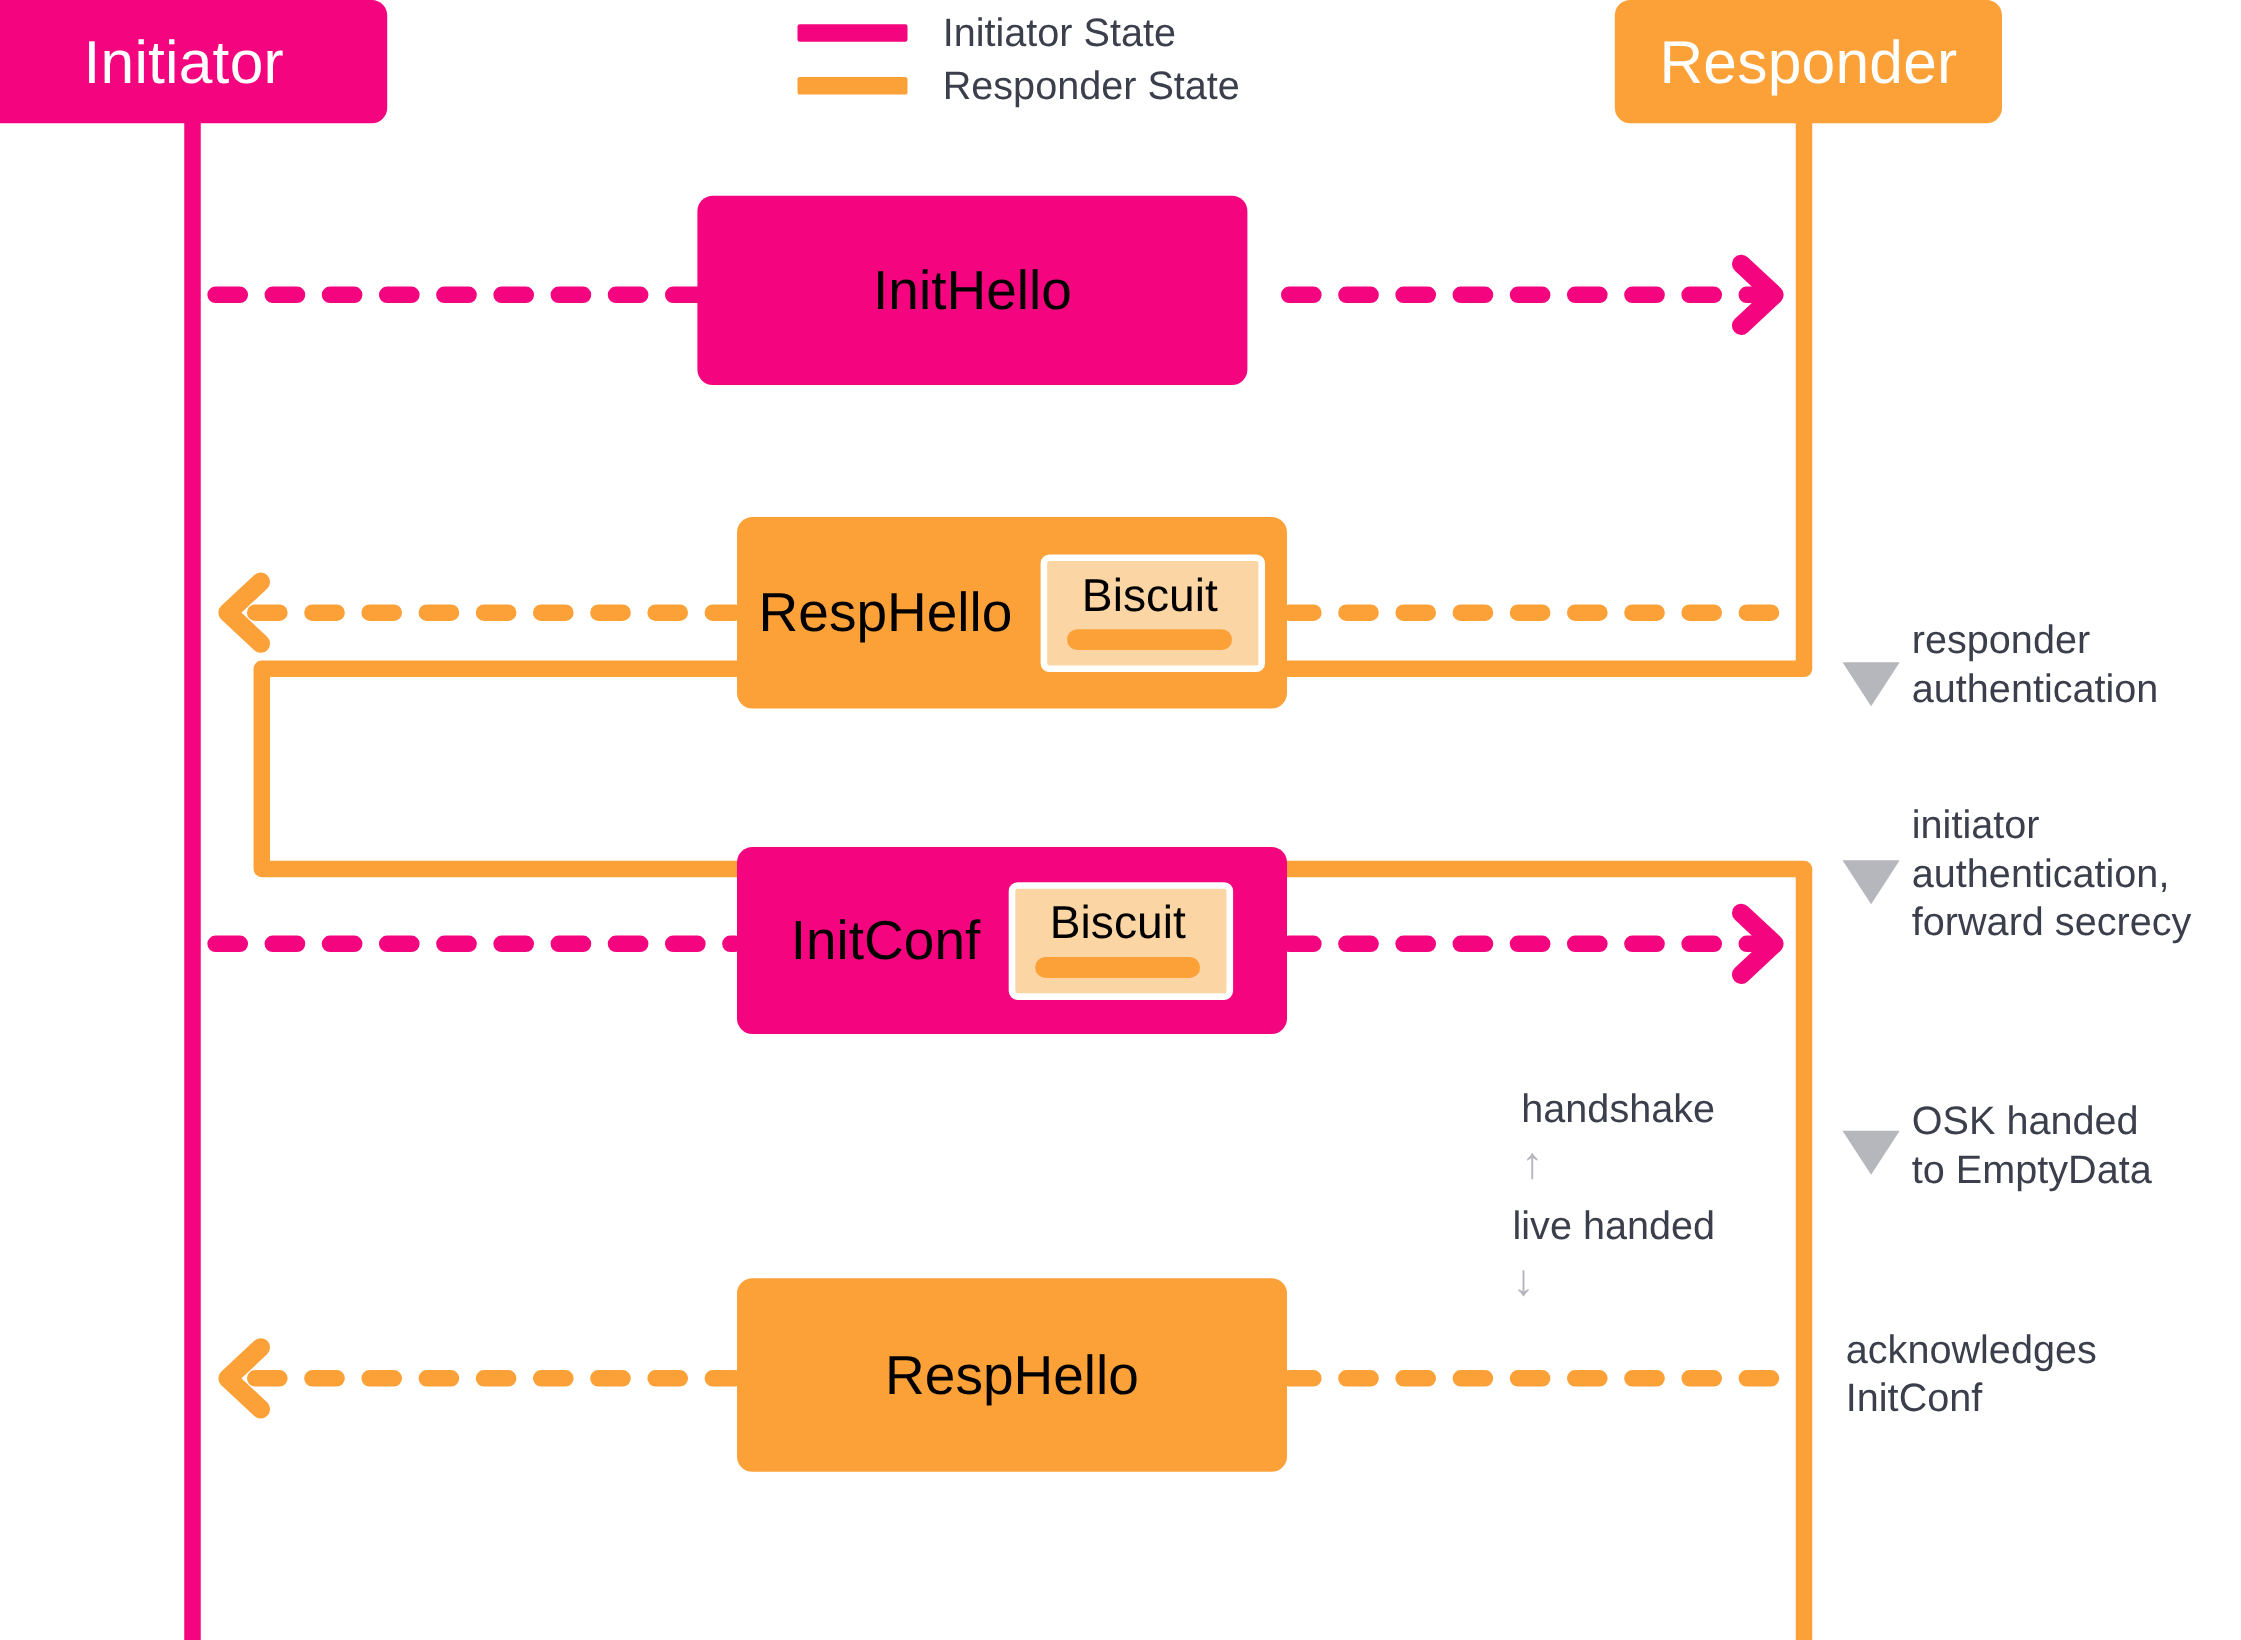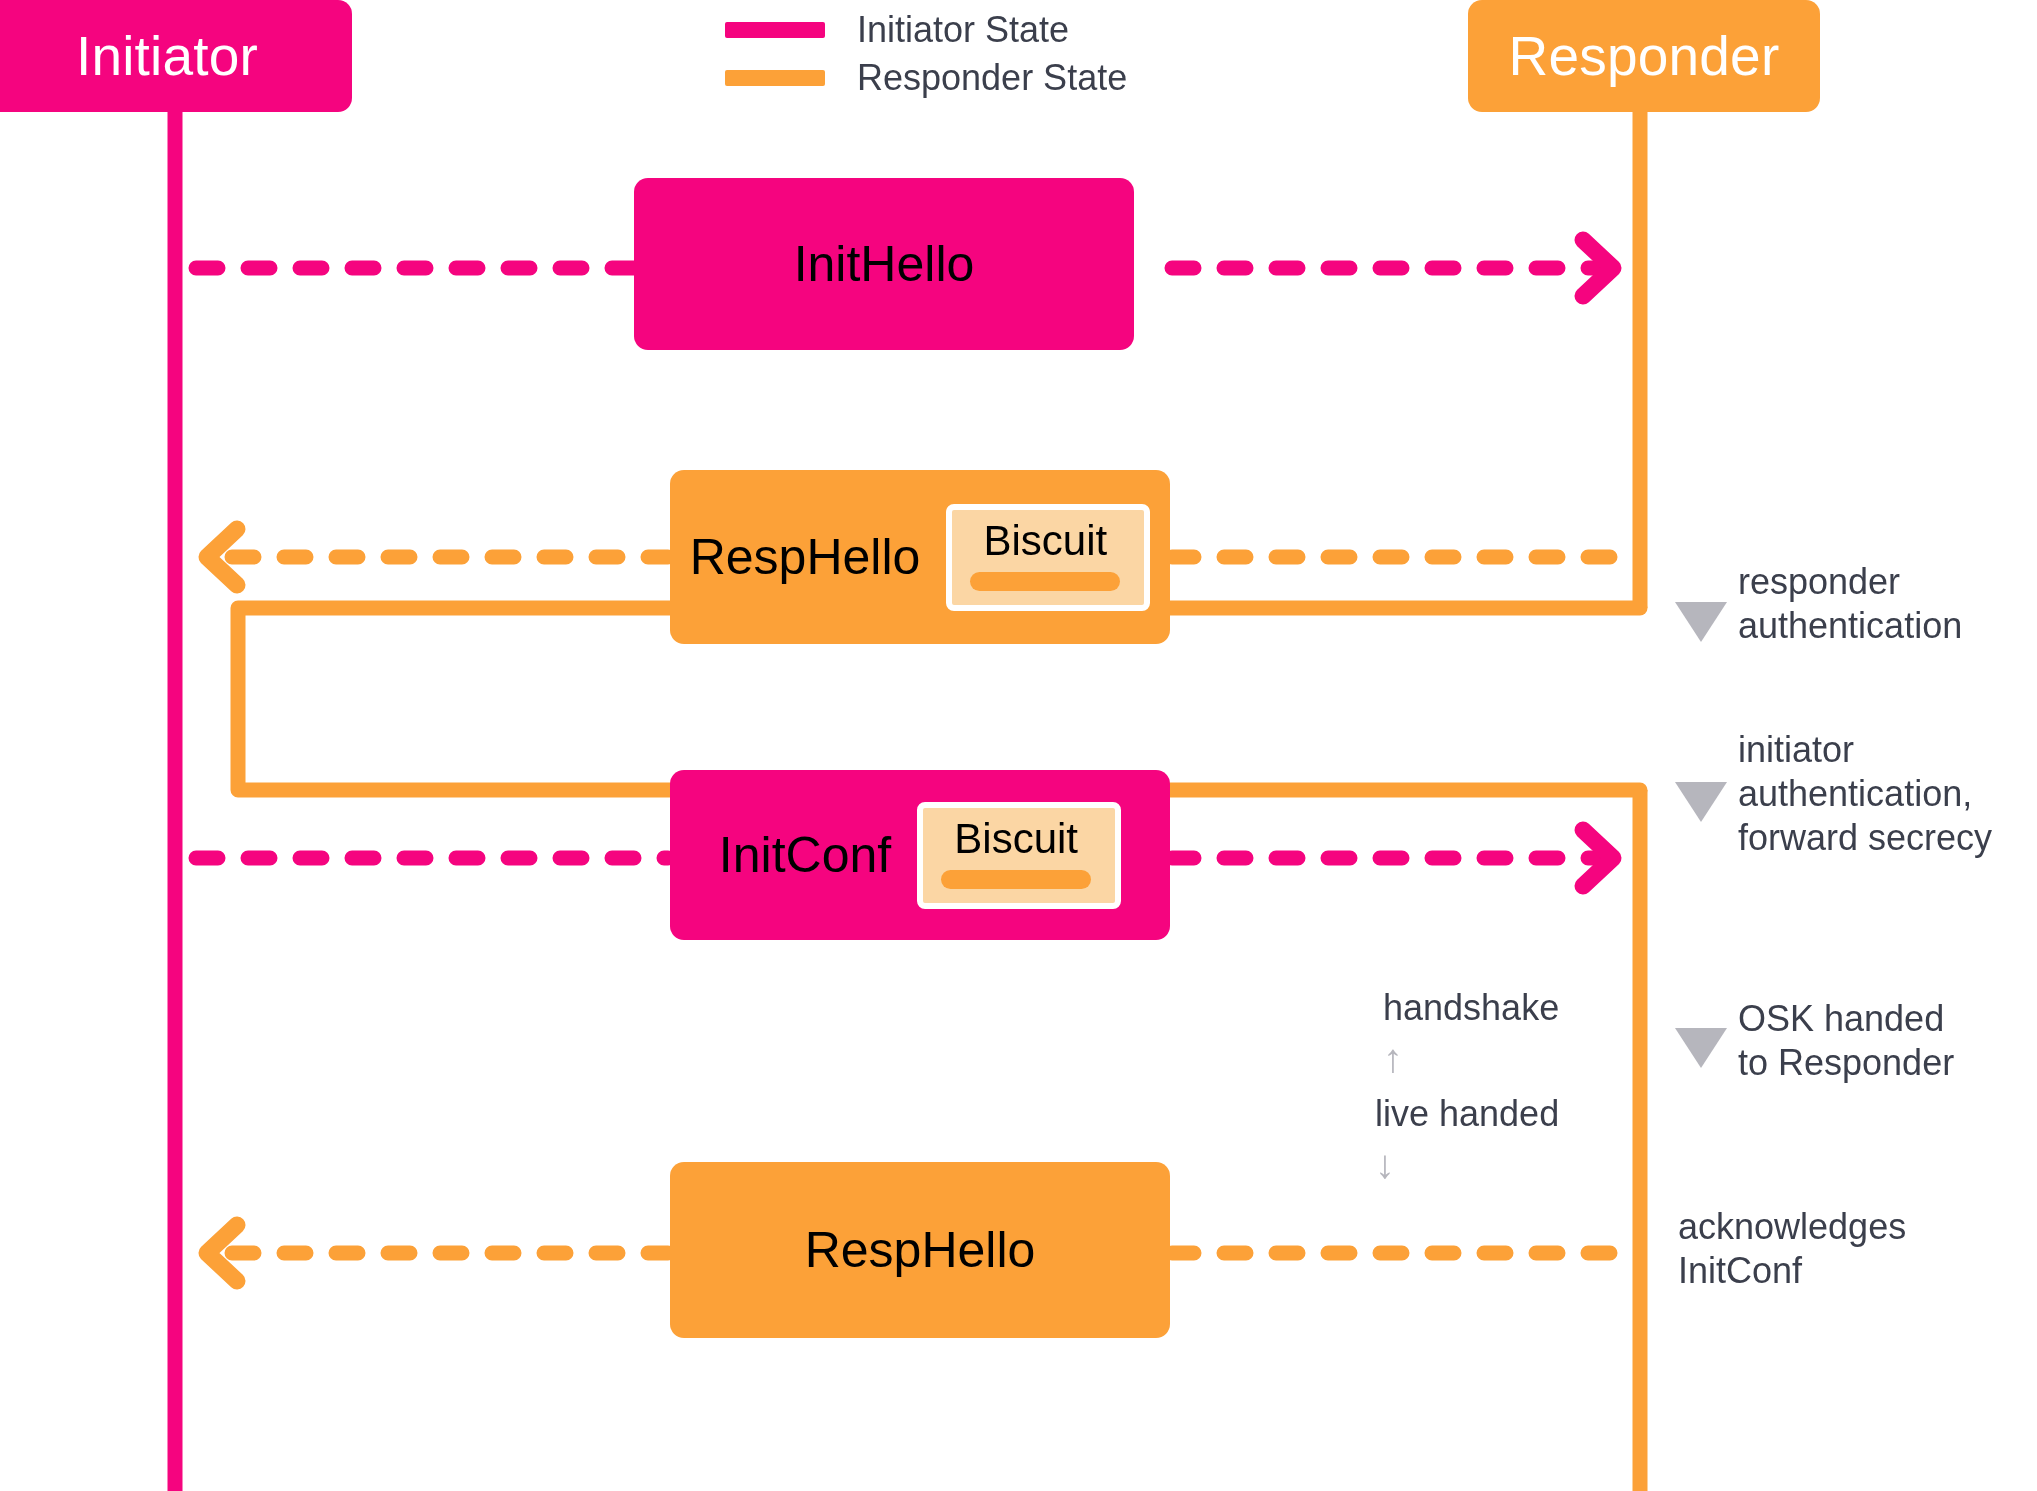--- a/index.html
+++ b/index.html
@@ -232,21 +232,21 @@
   </div>
 
   <div class="anno" id="anno-responder-auth">responder
 authentication</div>
 
   <div class="anno" id="anno-initiator-auth">initiator
 authentication,
 forward secrecy</div>
 
   <div class="anno" id="anno-osk">OSK handed
-to Responder</div>
+to EmptyData</div>
 
   <div class="anno" id="anno-ack">acknowledges
 InitConf</div>
 
   <div class="phase-block">
     <div class="phase-row">
       <span>handshake</span>
       <span class="phase-arrow">↑</span>
     </div>
     <div class="phase-row">

